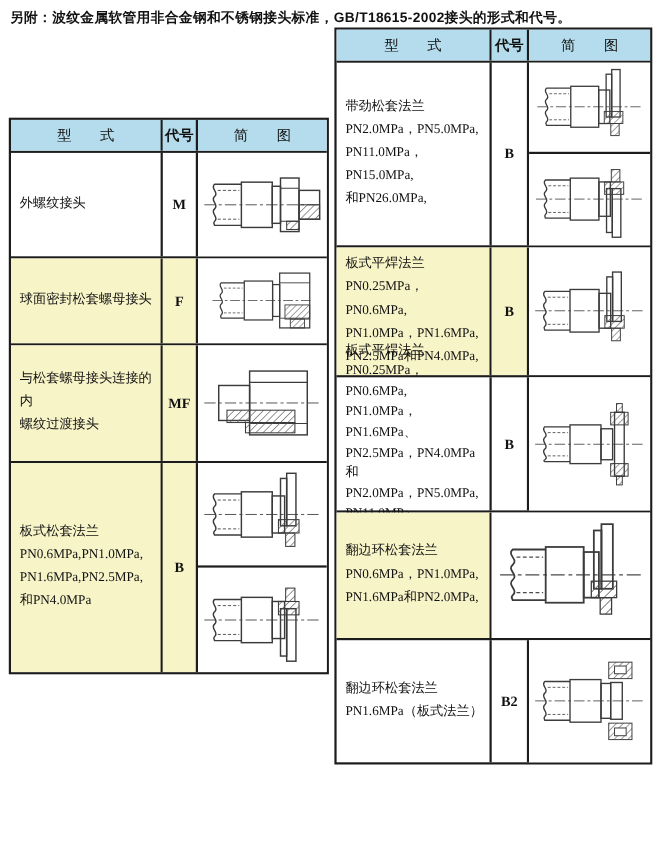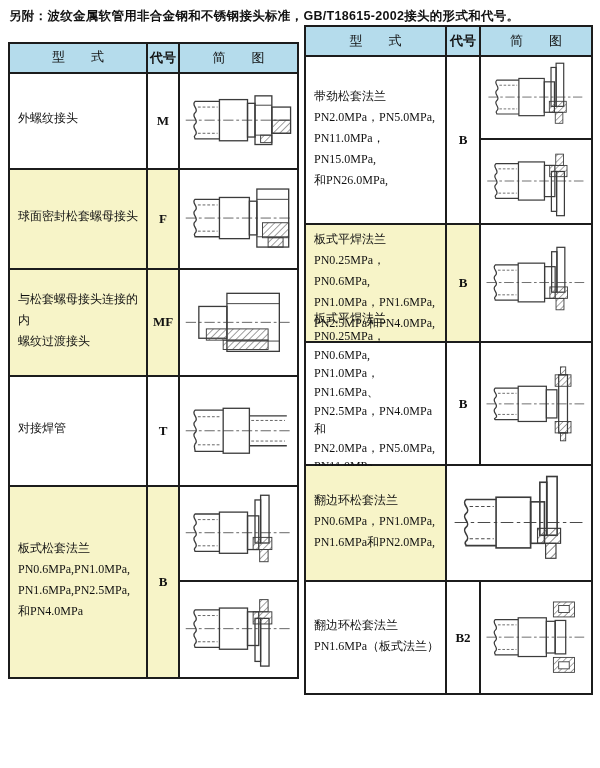--- a/index.html
+++ b/index.html
@@ -191,21 +191,21 @@
         <div class="cell c-code">M</div>
         <div class="cell c-diag">
           <div class="diagbox">
               <svg class="diag" viewBox="0 0 120 90">
                 <use href="#sym-m"></use>
               </svg>
             </div>
         </div>
       </div>
 
-      <div class="trow" style="height:100px">
+      <div class="trow" style="height:79px">
         <div class="cell c-type hl">球面密封松套螺母接头</div>
         <div class="cell c-code hl">F</div>
         <div class="cell c-diag">
           <div class="diagbox">
               <svg class="diag" viewBox="0 0 120 90">
                 <use href="#sym-f"></use>
               </svg>
             </div>
         </div>
       </div>
@@ -217,31 +217,20 @@
         <div class="cell c-code hl">MF</div>
         <div class="cell c-diag">
           <div class="diagbox">
               <svg class="diag" viewBox="0 0 120 90">
                 <use href="#sym-mf"></use>
               </svg>
             </div>
         </div>
       </div>
 
-      <div class="trow" style="height:110px">
-        <div class="cell c-type">对接焊管</div>
-        <div class="cell c-code">T</div>
-        <div class="cell c-diag">
-          <div class="diagbox">
-              <svg class="diag" viewBox="0 0 120 90">
-                <use href="#sym-t"></use>
-              </svg>
-            </div>
-        </div>
-      </div>
 
       <div class="trow" style="height:190px">
         <div class="cell c-type hl">板式松套法兰
 PN0.6MPa,PN1.0MPa,
 PN1.6MPa,PN2.5MPa,
 和PN4.0MPa</div>
         <div class="cell c-code hl">B</div>
         <div class="cell c-diag">
           <div class="diagbox split">
               <svg class="diag" viewBox="0 0 120 90">

